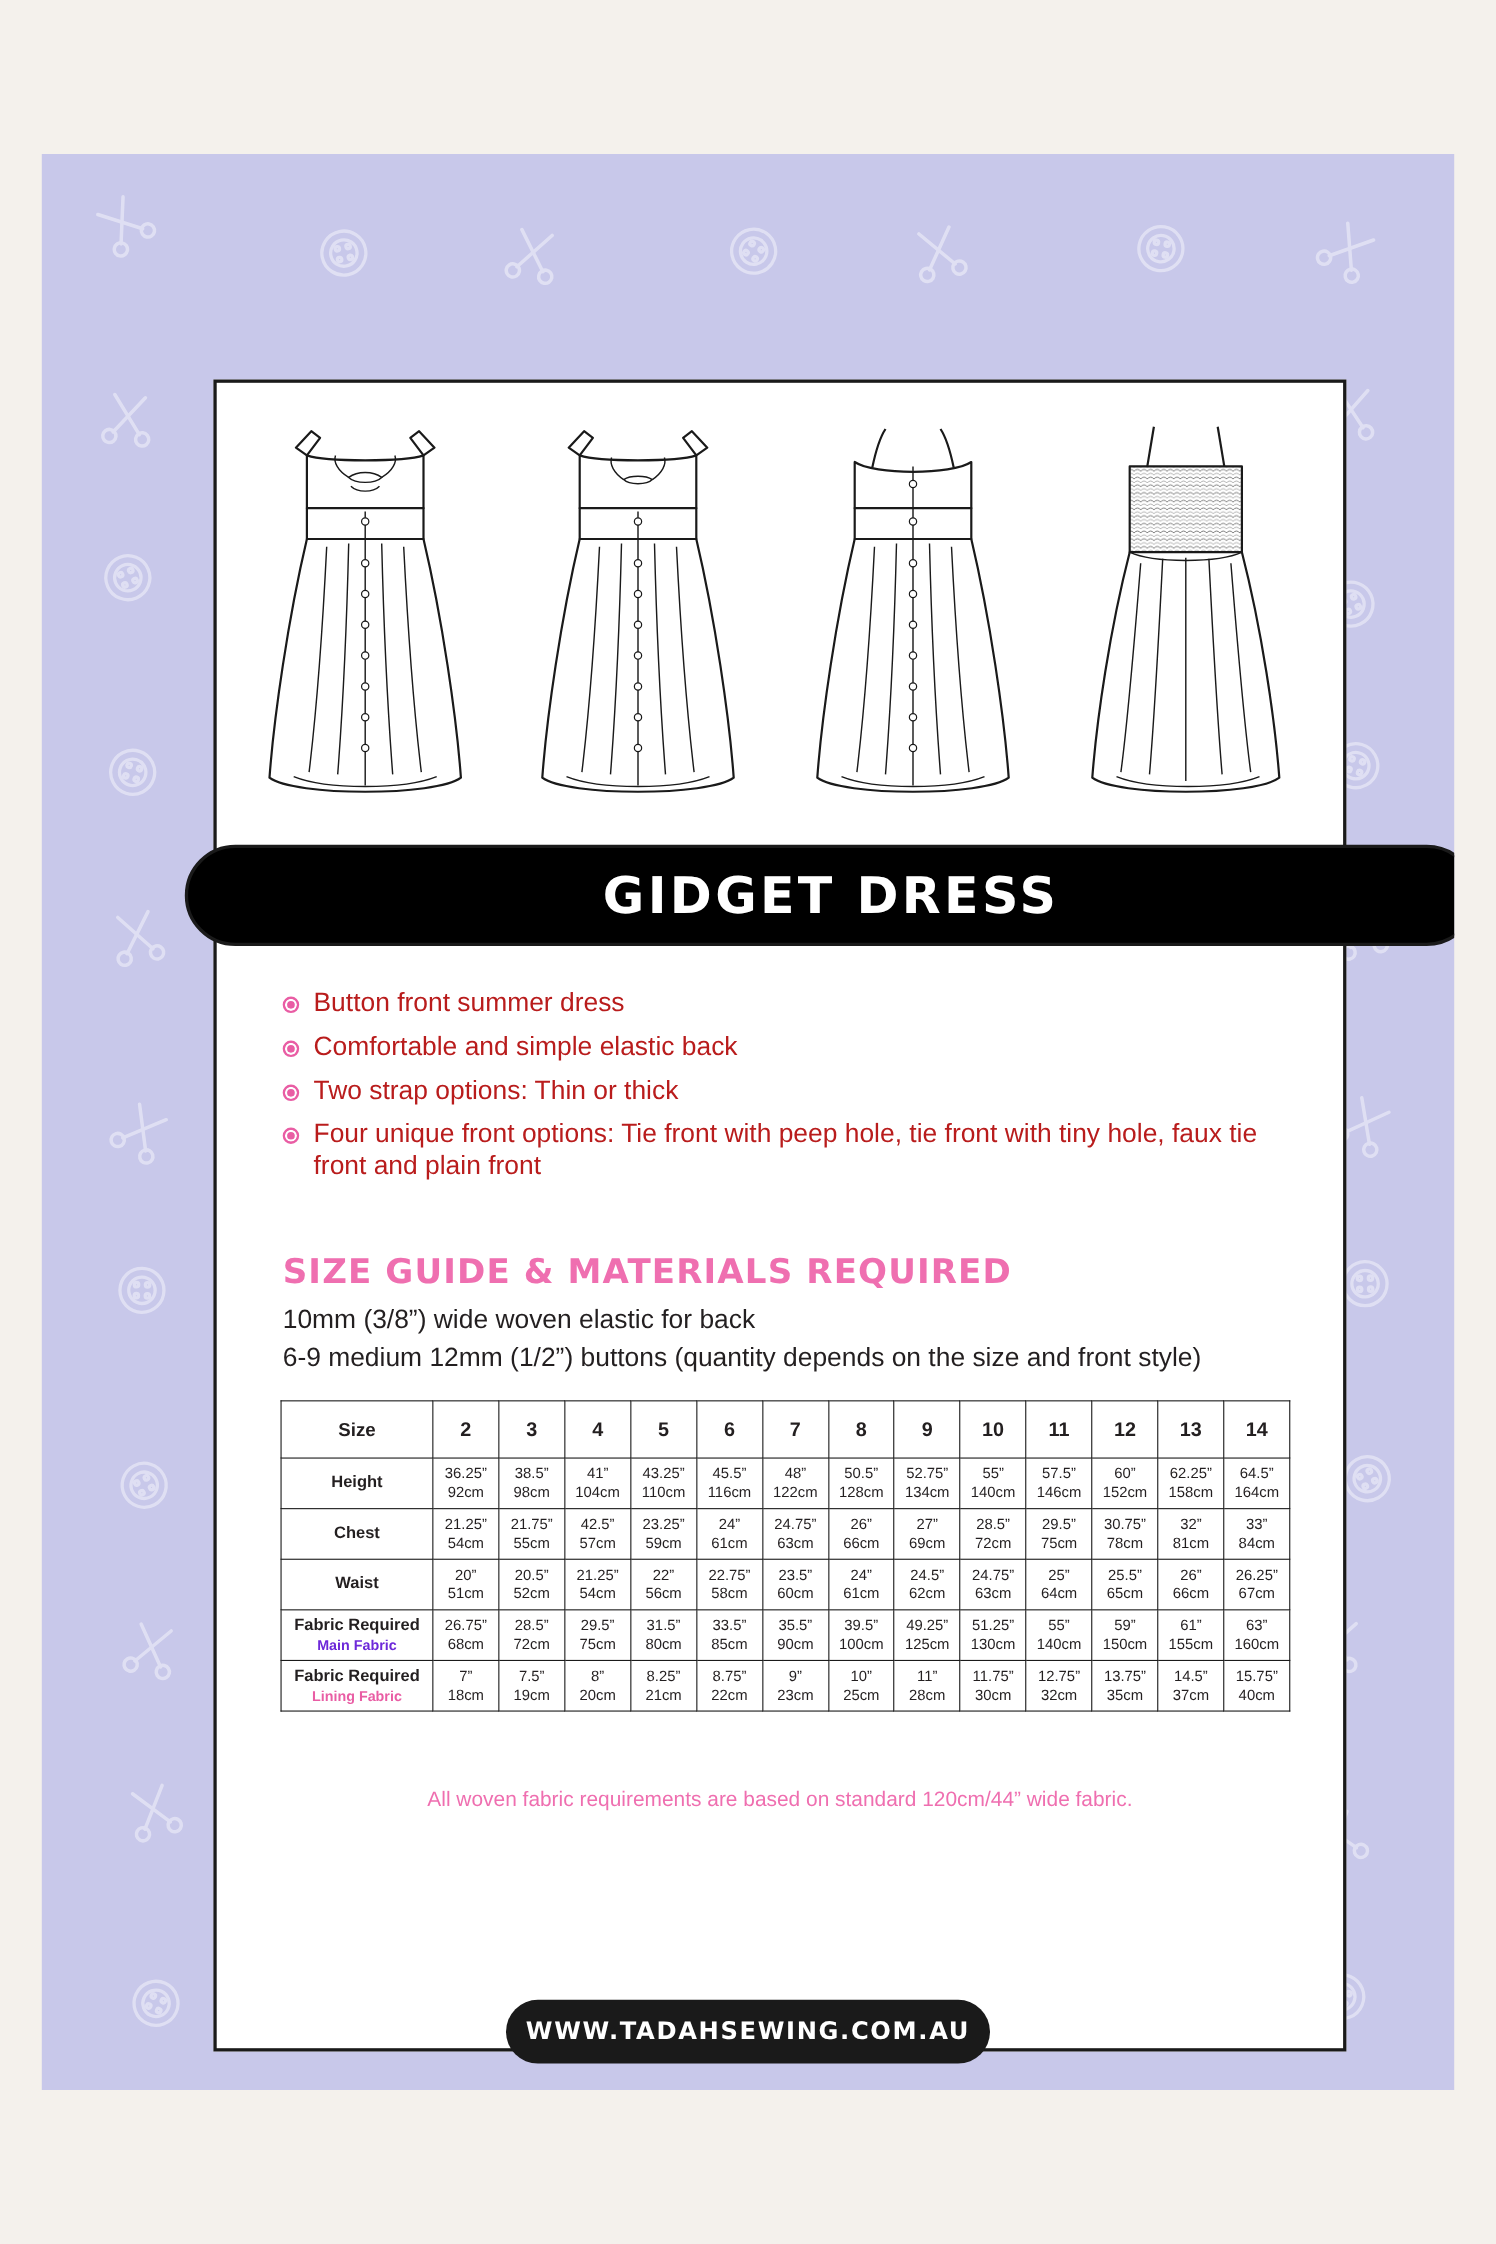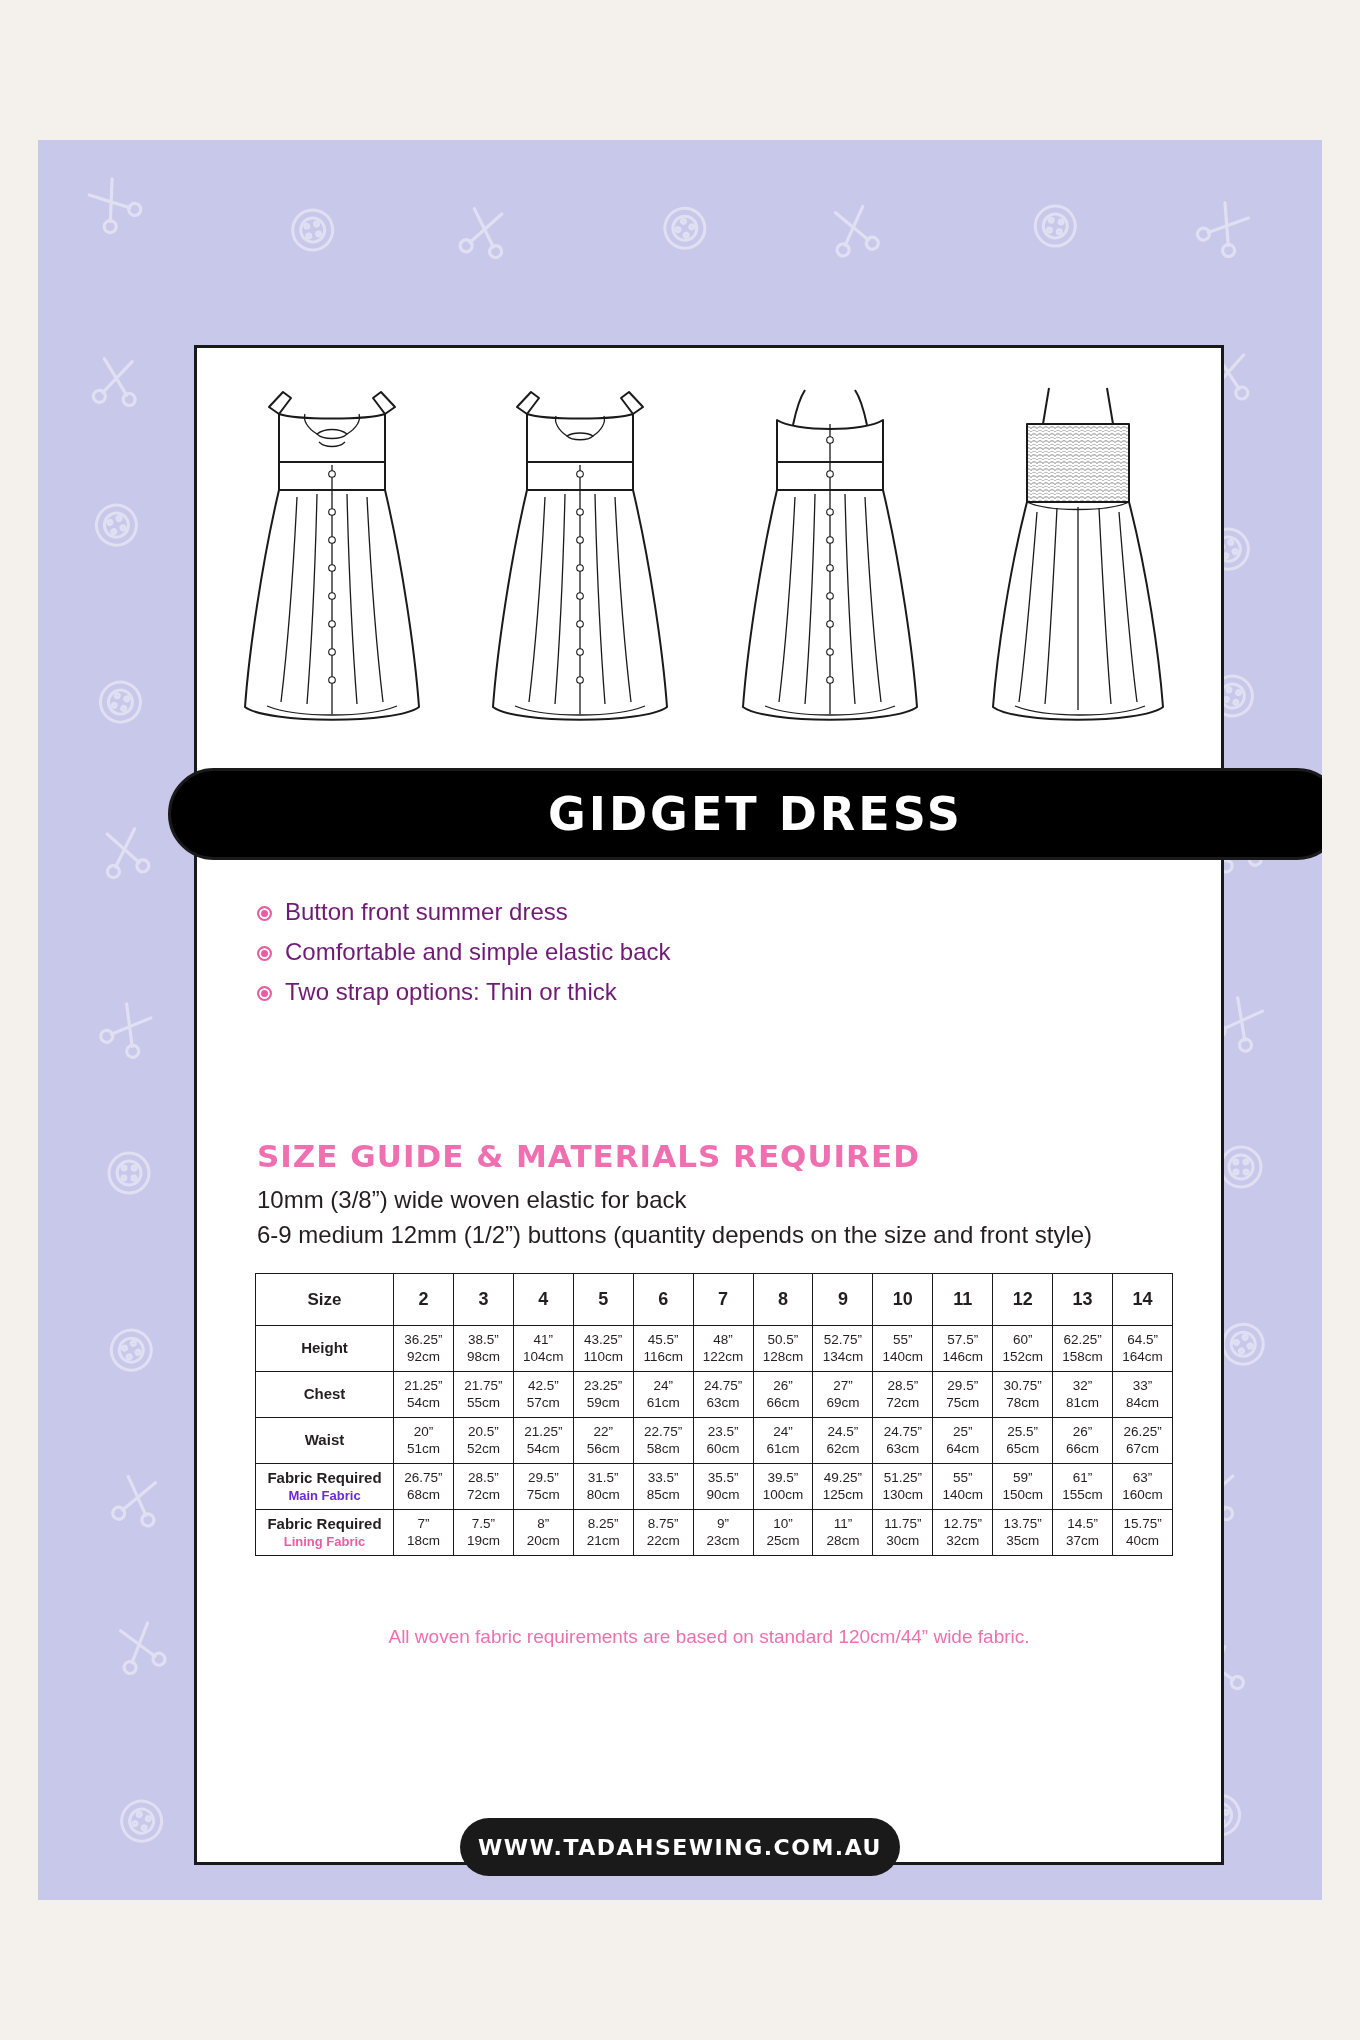--- a/index.html
+++ b/index.html
@@ -74,21 +74,21 @@
   }
   .bullet-row { display: flex; align-items: flex-start; margin-bottom: 11px; }
   .bullet-dot {
     width: 15px; height: 15px; border-radius: 50%;
     background: #e95da4;
     border: 2px solid #e95da4;
     box-shadow: inset 0 0 0 2px #ffffff;
     margin-top: 8px; margin-right: 13px; flex: none;
   }
   .bullet-text {
-    font-size: 24px; color: #701a75; line-height: 1.2;
+    font-size: 24px; color: #b91c1c; line-height: 1.2;
   }
 
   
   #size-heading {
     position: absolute; left: 60px; top: 790px;
     font-family: "DejaVu Sans", sans-serif;
     font-weight: bold; font-size: 31px;
     letter-spacing: 1px;
     color: #ef6fb0;
   }
@@ -984,20 +984,24 @@
         <span class="bullet-dot"></span>
         <span class="bullet-text">Button front summer dress</span>
       </div>
       <div class="bullet-row">
         <span class="bullet-dot"></span>
         <span class="bullet-text">Comfortable and simple elastic back</span>
       </div>
       <div class="bullet-row">
         <span class="bullet-dot"></span>
         <span class="bullet-text">Two strap options: Thin or thick</span>
+      </div>
+      <div class="bullet-row">
+        <span class="bullet-dot"></span>
+        <span class="bullet-text">Four unique front options: Tie front with peep hole, tie front with tiny hole, faux tie front and plain front</span>
       </div>
     </div>
 
     <div id="size-heading">SIZE GUIDE &amp; MATERIALS REQUIRED</div>
     <div id="materials">
       <div>10mm (3/8”) wide woven elastic for back</div>
       <div>6-9 medium 12mm (1/2”) buttons (quantity depends on the size and front style)</div>
     </div>
 
     <table id="size-table">

